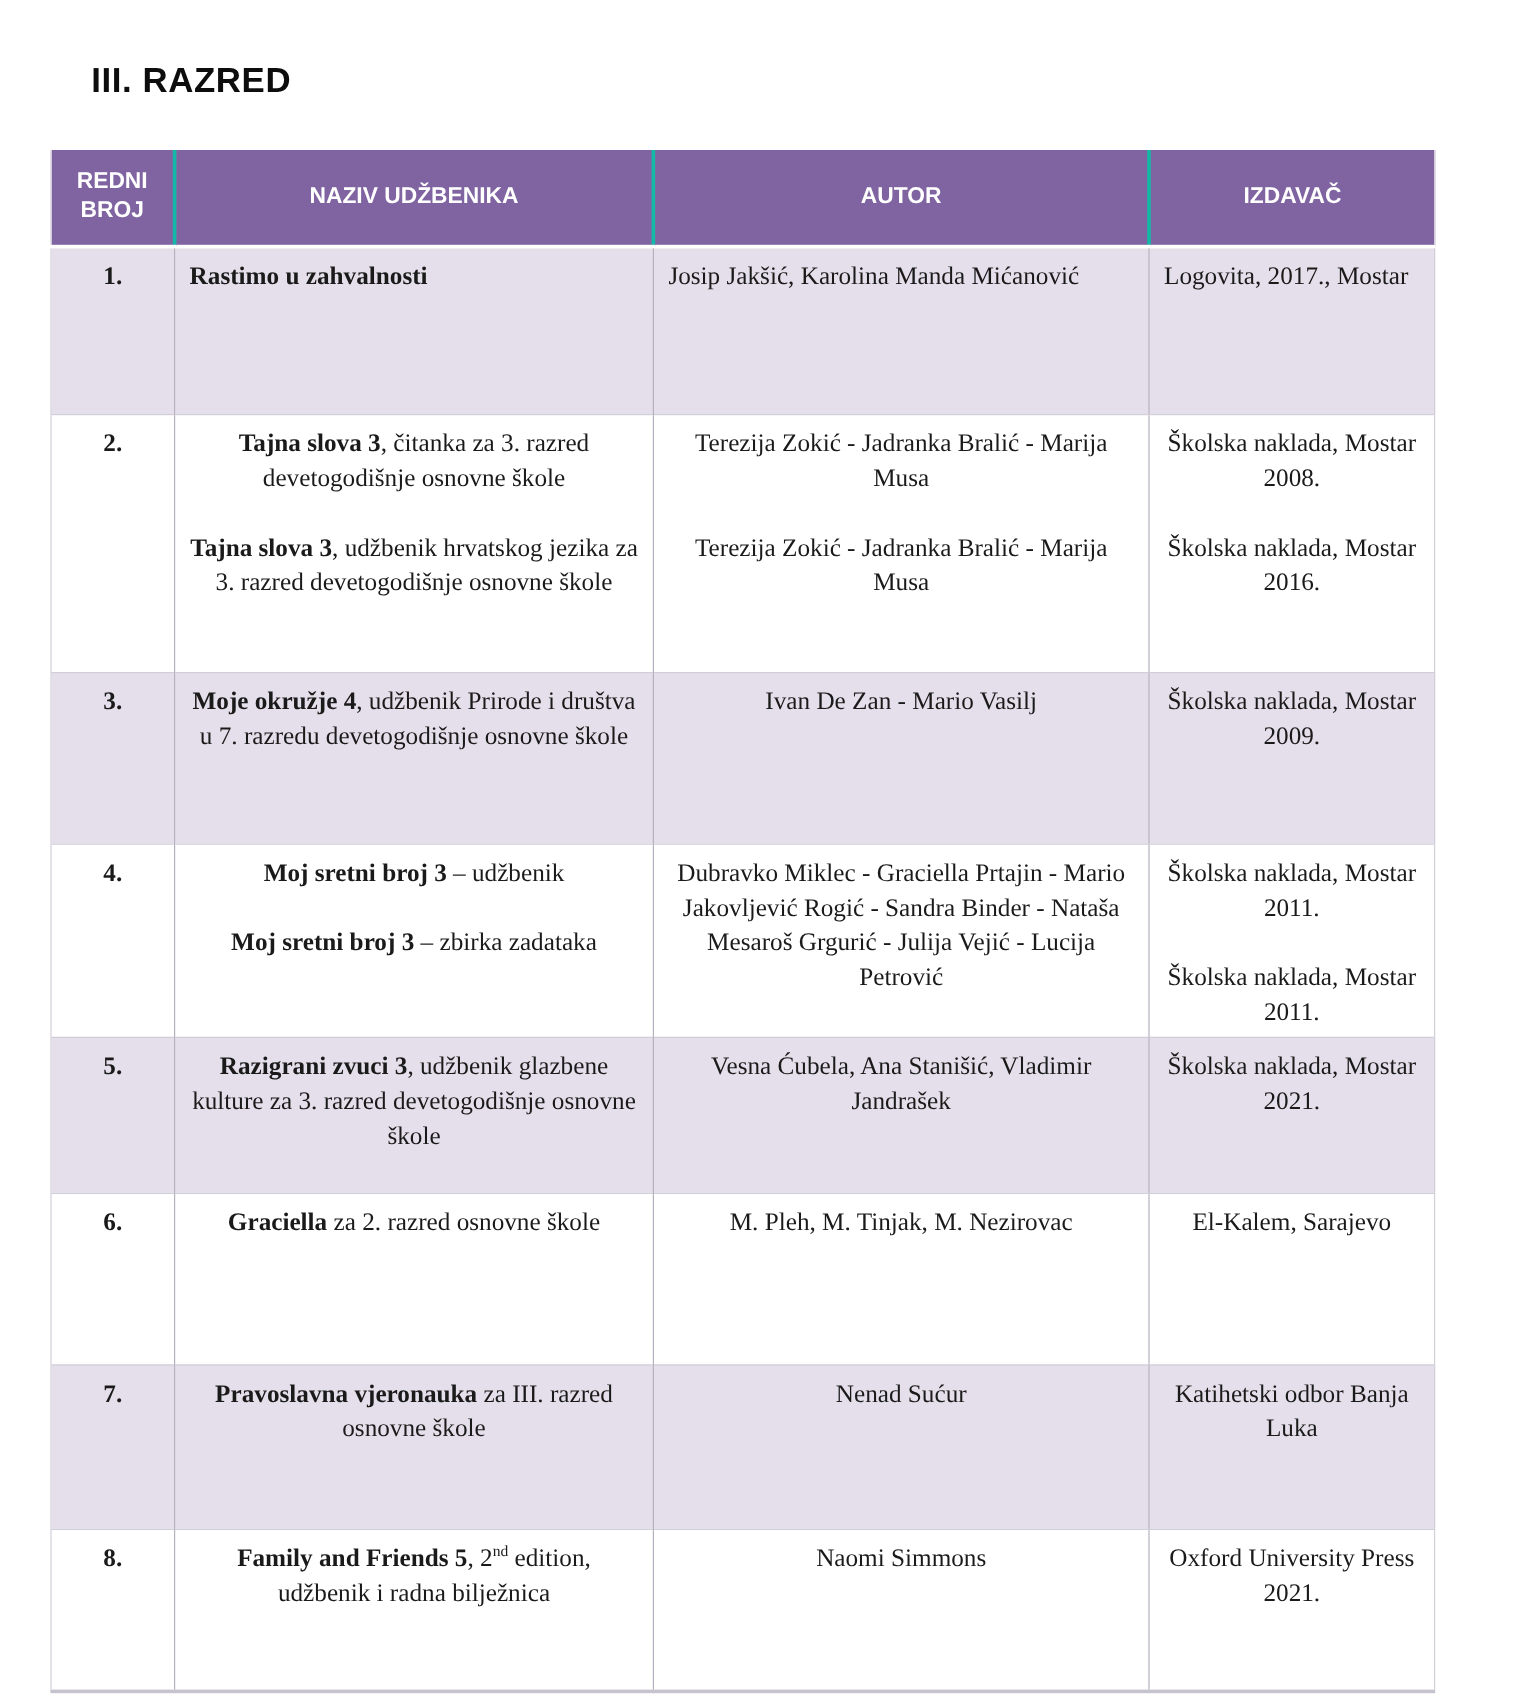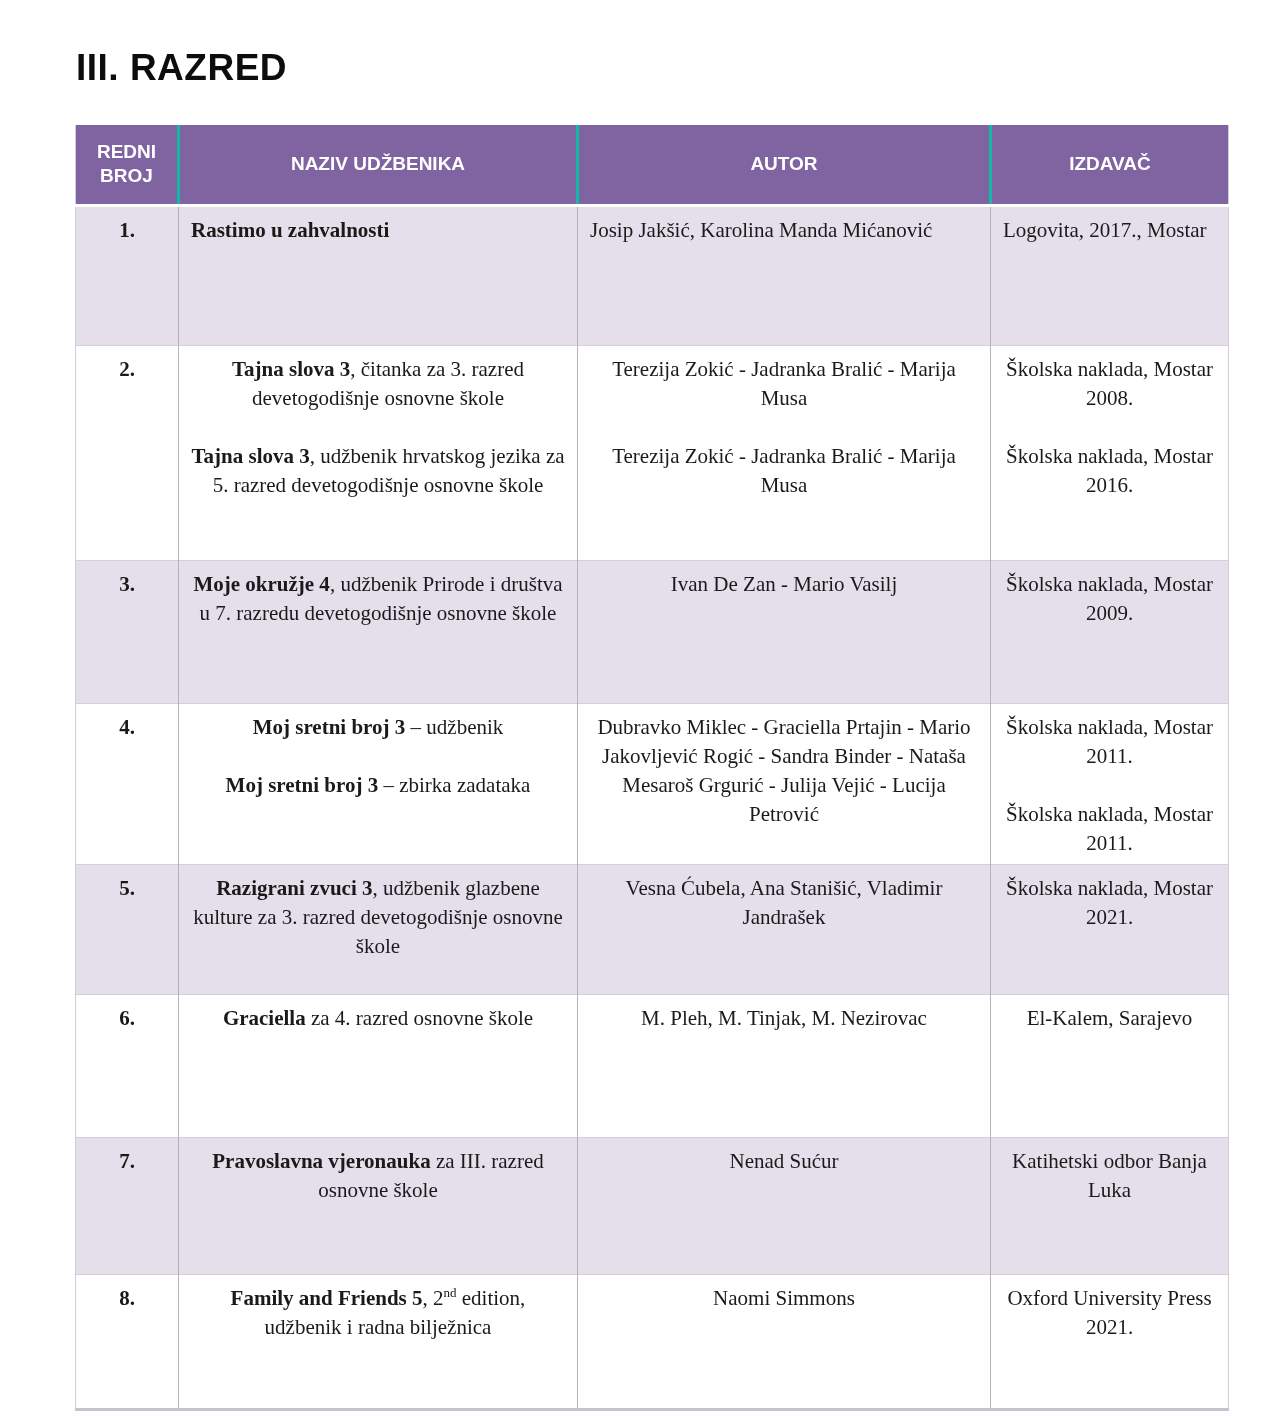--- a/index.html
+++ b/index.html
@@ -17,27 +17,27 @@
     min-height:1422px;
     background:#ffffff;
     font-family:"Liberation Serif", serif;
     color:var(--text);
   }
   .page{padding-top:50px;}
   h1.doc-title{
     margin:0 0 0 76px;
     font-family:"Liberation Sans", sans-serif;
     font-weight:bold;
-    font-size:37px;
+    font-size:29px;
     line-height:36px;
     color:#0d0d0d;
     letter-spacing:0.5px;
   }
   table.books{
-    margin:39px 0 0 75px;
+    margin:39px 0 0 42px;
     width:1153px;
     table-layout:fixed;
     border-collapse:collapse;
     border-left:1px solid var(--row-line);
     border-right:1px solid var(--row-line);
     border-bottom:3px solid var(--outer);
     padding-left:40px;
   }
   col.c-num{width:103px;}
   col.c-title{width:399px;}
@@ -107,21 +107,21 @@
             <p><span>Josip Jakšić, Karolina Manda Mićanović</span></p>
           </td>
           <td class="publisher-cell">
             <p><span>Logovita, 2017., Mostar</span></p>
           </td>
         </tr>
         <tr style="height: 215px;">
           <td class="num-cell">2.</td>
           <td class="title-cell">
             <p><b>Tajna slova 3</b><span>, čitanka za 3. razred devetogodišnje osnovne škole</span></p>
-            <p><b>Tajna slova 3</b><span>, udžbenik hrvatskog jezika za 5. razred devetogodišnje osnovne škole</span></p>
+            <p><b>Tajna slova 3</b><span>, udžbenik hrvatskog jezika za 3. razred devetogodišnje osnovne škole</span></p>
           </td>
           <td class="author-cell">
             <p><span>Terezija Zokić - Jadranka Bralić - Marija Musa</span></p>
             <p><span>Terezija Zokić - Jadranka Bralić - Marija Musa</span></p>
           </td>
           <td class="publisher-cell">
             <p><span>Školska naklada, Mostar 2008.</span></p>
             <p><span>Školska naklada, Mostar 2016.</span></p>
           </td>
         </tr>
@@ -159,21 +159,21 @@
           <td class="author-cell">
             <p><span>Vesna Ćubela, Ana Stanišić, Vladimir Jandrašek</span></p>
           </td>
           <td class="publisher-cell">
             <p><span>Školska naklada, Mostar 2021.</span></p>
           </td>
         </tr>
         <tr style="height: 143px;">
           <td class="num-cell">6.</td>
           <td class="title-cell">
-            <p><b>Graciella</b><span> za 4. razred osnovne škole</span></p>
+            <p><b>Graciella</b><span> za 2. razred osnovne škole</span></p>
           </td>
           <td class="author-cell">
             <p><span>M. Pleh, M. Tinjak, M. Nezirovac</span></p>
           </td>
           <td class="publisher-cell">
             <p><span>El-Kalem, Sarajevo</span></p>
           </td>
         </tr>
         <tr class="band" style="height: 137px;">
           <td class="num-cell">7.</td>

